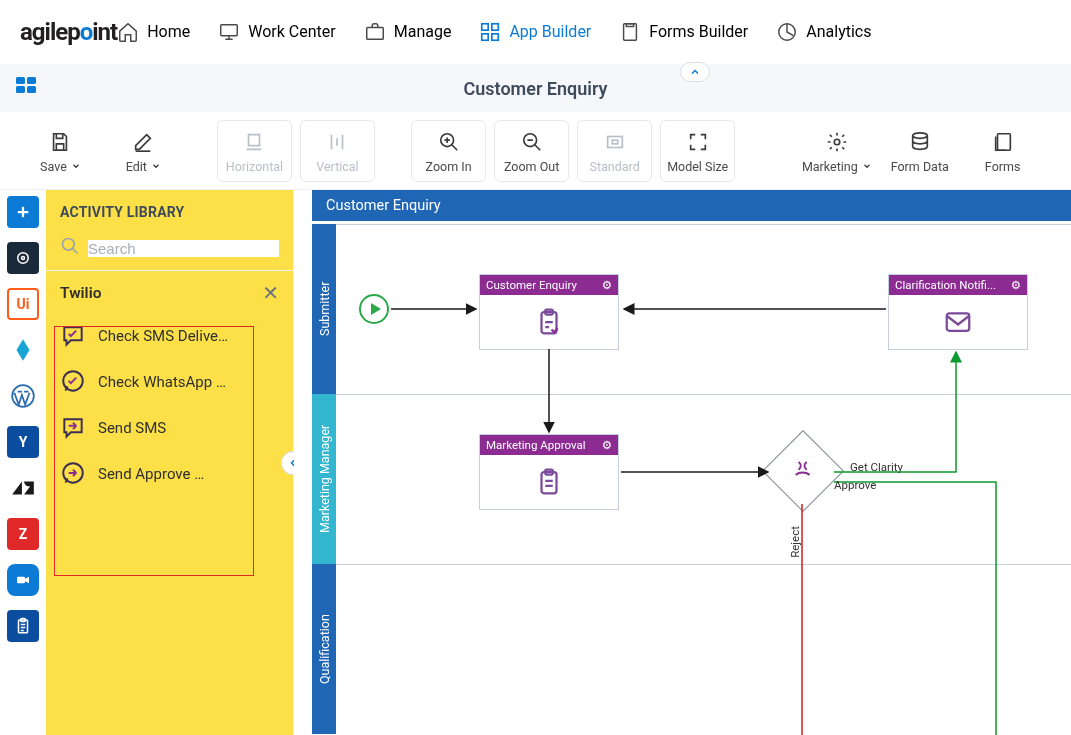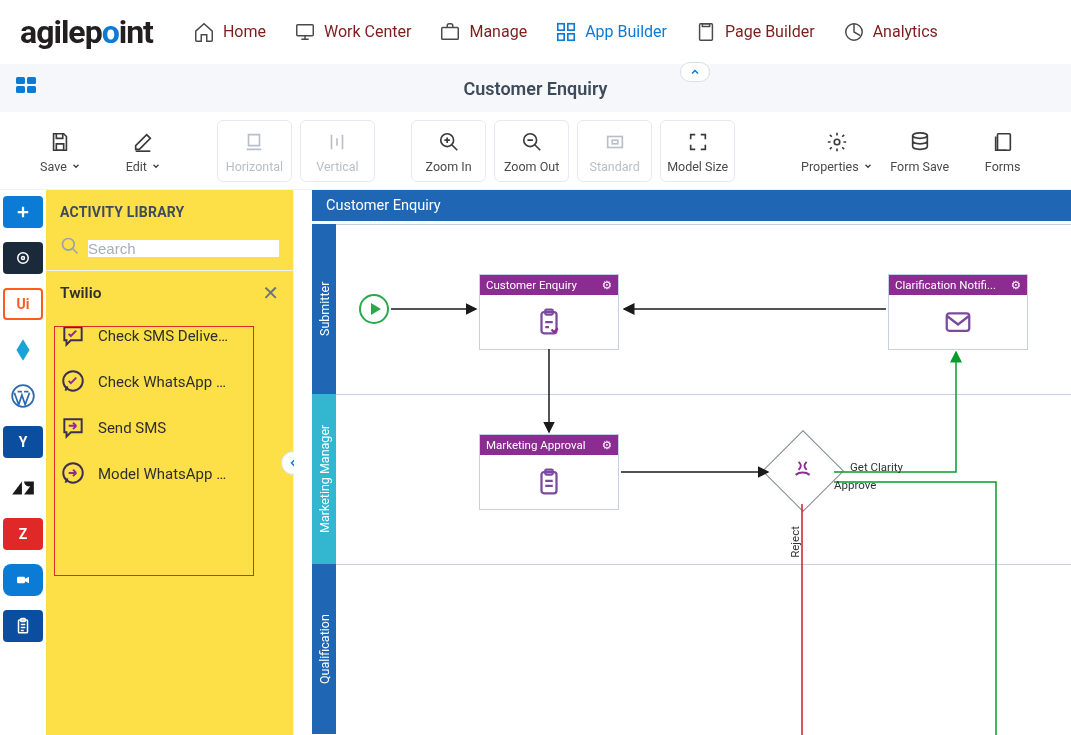--- a/index.html
+++ b/index.html
@@ -1,23 +1,23 @@
 <!DOCTYPE html>
 <html><head>
 <meta charset="utf-8">
 <style>
 * { box-sizing: border-box; margin: 0; padding: 0; }
 body { font-family: -apple-system, BlinkMacSystemFont, "Segoe UI", Roboto, Arial, sans-serif; background: #fff; color: #3a3a3a; width: 1071px; height: 735px; overflow: hidden; }
 
 
 .topnav { display: flex; align-items: center; height: 64px; padding: 0 20px; border-bottom: 1px solid #fff; }
-.logo { font-size: 32px; font-weight: 700; color: #231f20; letter-spacing: -1px; margin-right: 40px; }
+.logo { font-size: 24px; font-weight: 700; color: #231f20; letter-spacing: -1px; }
 .logo .o { color: #0b7bd6; }
 .nav-items { display: flex; align-items: center; gap: 28px; }
-.nav-item { display: flex; align-items: center; gap: 8px; font-size: 16px; color: #7f1d1d; cursor: pointer; }
+.nav-item { display: flex; align-items: center; gap: 8px; font-size: 16px; color: #000000; cursor: pointer; }
 .nav-item.active { color: #0b7bd6; }
 .nav-ico { width: 22px; height: 22px; display: inline-flex; align-items: center; justify-content: center; }
 
 
 .chevron-bar { display:flex; justify-content:center; position:relative; height:0; }
 .chevron-btn { position:absolute; top:-2px; width:30px; height:20px; border:1px solid #d8deea; border-radius:12px; background:#fff; display:flex; align-items:center; justify-content:center; color:#0b7bd6; cursor:pointer; }
 
 
 .titlebar { display:flex; align-items:center; height:48px; background:#f5f7fb; padding:0 14px; }
 .apps-ico { color:#0b7bd6; margin-right:auto; }
@@ -31,21 +31,21 @@
 .tool-btn.disabled { color:#b8bfc9; }
 .tool-gap { width:30px; }
 .tool-ico { height:26px; display:flex; align-items:center; justify-content:center; margin-bottom:4px; }
 .tool-label { display:flex; align-items:center; gap:4px; white-space:nowrap; }
 
 
 .main { display:flex; height:calc(735px - 64px - 48px - 78px); }
 
 
 .rail { width:46px; background:#fff; display:flex; flex-direction:column; align-items:center; padding-top:6px; gap:14px; }
-.rail-ico { width:40px; height:32px; display:flex; align-items:center; justify-content:center; border-radius:4px; font-weight:700; font-size:14px; color:#fff; cursor:pointer; }
+.rail-ico { width:32px; height:32px; display:flex; align-items:center; justify-content:center; border-radius:4px; font-weight:700; font-size:14px; color:#fff; cursor:pointer; }
 
 
 .panel { width:248px; background:#fde047; border-right:1px solid #eef1f6; position:relative; }
 .panel-header { font-size:14px; font-weight:700; color:#3e4b5b; padding:14px 14px 10px; letter-spacing:.2px; }
 .panel-search { display:flex; align-items:center; gap:8px; padding:6px 14px 10px; border-bottom:1px solid #eef1f6; }
 .panel-search input { border:none; outline:none; font-size:15px; color:#333; width:100%; }
 .panel-search input::placeholder { color:#a9afb9; }
 .group-title { display:flex; align-items:center; justify-content:space-between; padding:10px 14px 8px; font-size:15.5px; font-weight:600; color:#2f2f2f; }
 .act-item { display:flex; align-items:center; gap:12px; padding:10px 14px; font-size:15px; color:#2f2f2f; cursor:grab; }
 .act-ico { width:26px; height:26px; display:flex; align-items:center; justify-content:center; color:#3b2f54; }
@@ -116,21 +116,21 @@
         </span>
       <span>App Builder</span>
     </div>
     <div class="nav-item">
       <span class="nav-ico">
           <svg width="22" height="22" viewBox="0 0 24 24" fill="none" stroke="#4a4a4a" stroke-width="1.6">
             <rect x="5" y="3" width="14" height="18" rx="1"></rect>
             <rect x="8" y="3" width="8" height="3"></rect>
           </svg>
         </span>
-      <span>Page Builder</span>
+      <span>Forms Builder</span>
     </div>
     <div class="nav-item">
       <span class="nav-ico">
           <svg width="22" height="22" viewBox="0 0 24 24" fill="none" stroke="#4a4a4a" stroke-width="1.6">
             <circle cx="12" cy="12" r="9"></circle>
             <path d="M12 3v9l7 4"></path>
           </svg>
         </span>
       <span>Analytics</span>
     </div>
@@ -242,34 +242,34 @@
   <div class="tool-gap"></div>
   <div class="tool-gap"></div>
   <div class="tool-btn plain">
     <span class="tool-ico">
         <svg width="22" height="22" viewBox="0 0 24 24" fill="none" stroke="#3a3a3a" stroke-width="1.8">
           <circle cx="12" cy="12" r="3"></circle>
           <path d="M12 2v3M12 19v3M4.2 4.2l2.1 2.1M17.7 17.7l2.1 2.1M2 12h3M19 12h3M4.2 19.8l2.1-2.1M17.7 6.3l2.1-2.1"></path>
         </svg>
       </span>
     <span class="tool-label">
-        <span>Properties</span>
+        <span>Marketing</span>
         <svg width="10" height="10" viewBox="0 0 24 24" fill="none" stroke="#3a3a3a" stroke-width="3">
           <path d="M6 9l6 6 6-6"></path>
         </svg>
       </span>
   </div>
   <div class="tool-btn plain">
     <span class="tool-ico">
         <svg width="22" height="22" viewBox="0 0 24 24" fill="none" stroke="#3a3a3a" stroke-width="1.8">
           <ellipse cx="12" cy="5" rx="8" ry="3"></ellipse>
           <path d="M4 5v6c0 1.7 3.6 3 8 3s8-1.3 8-3V5M4 11v6c0 1.7 3.6 3 8 3s8-1.3 8-3v-6"></path>
         </svg>
       </span>
-    <span class="tool-label">Form Save</span>
+    <span class="tool-label">Form Data</span>
   </div>
   <div class="tool-btn plain">
     <span class="tool-ico">
         <svg width="22" height="22" viewBox="0 0 24 24" fill="none" stroke="#3a3a3a" stroke-width="1.8">
           <rect x="6" y="3" width="14" height="18" rx="1"></rect>
           <path d="M4 6v15h12"></path>
         </svg>
       </span>
     <span class="tool-label">Forms</span>
   </div>
@@ -365,21 +365,21 @@
       <span>Send SMS</span>
     </div>
     <div class="act-item">
       <span class="act-ico">
           <svg width="26" height="26" viewBox="0 0 24 24" fill="none" stroke="#3b2f54" stroke-width="1.8">
             <circle cx="12" cy="11" r="9"></circle>
             <path d="M5 20l2-4"></path>
             <path d="M8 11h7m0 0l-3-3m3 3l-3 3" stroke="#8c2c93"></path>
           </svg>
         </span>
-      <span>Model WhatsApp …</span>
+      <span>Send Approve …</span>
     </div>
     <div class="collapse-handle">
         <svg width="12" height="12" viewBox="0 0 24 24" fill="none" stroke="#0b7bd6" stroke-width="3">
           <path d="M15 6l-6 6 6 6"></path>
         </svg>
       </div>
   </div>
 
   <div class="canvas-wrap">
     <div class="canvas-title">Customer Enquiry</div>

